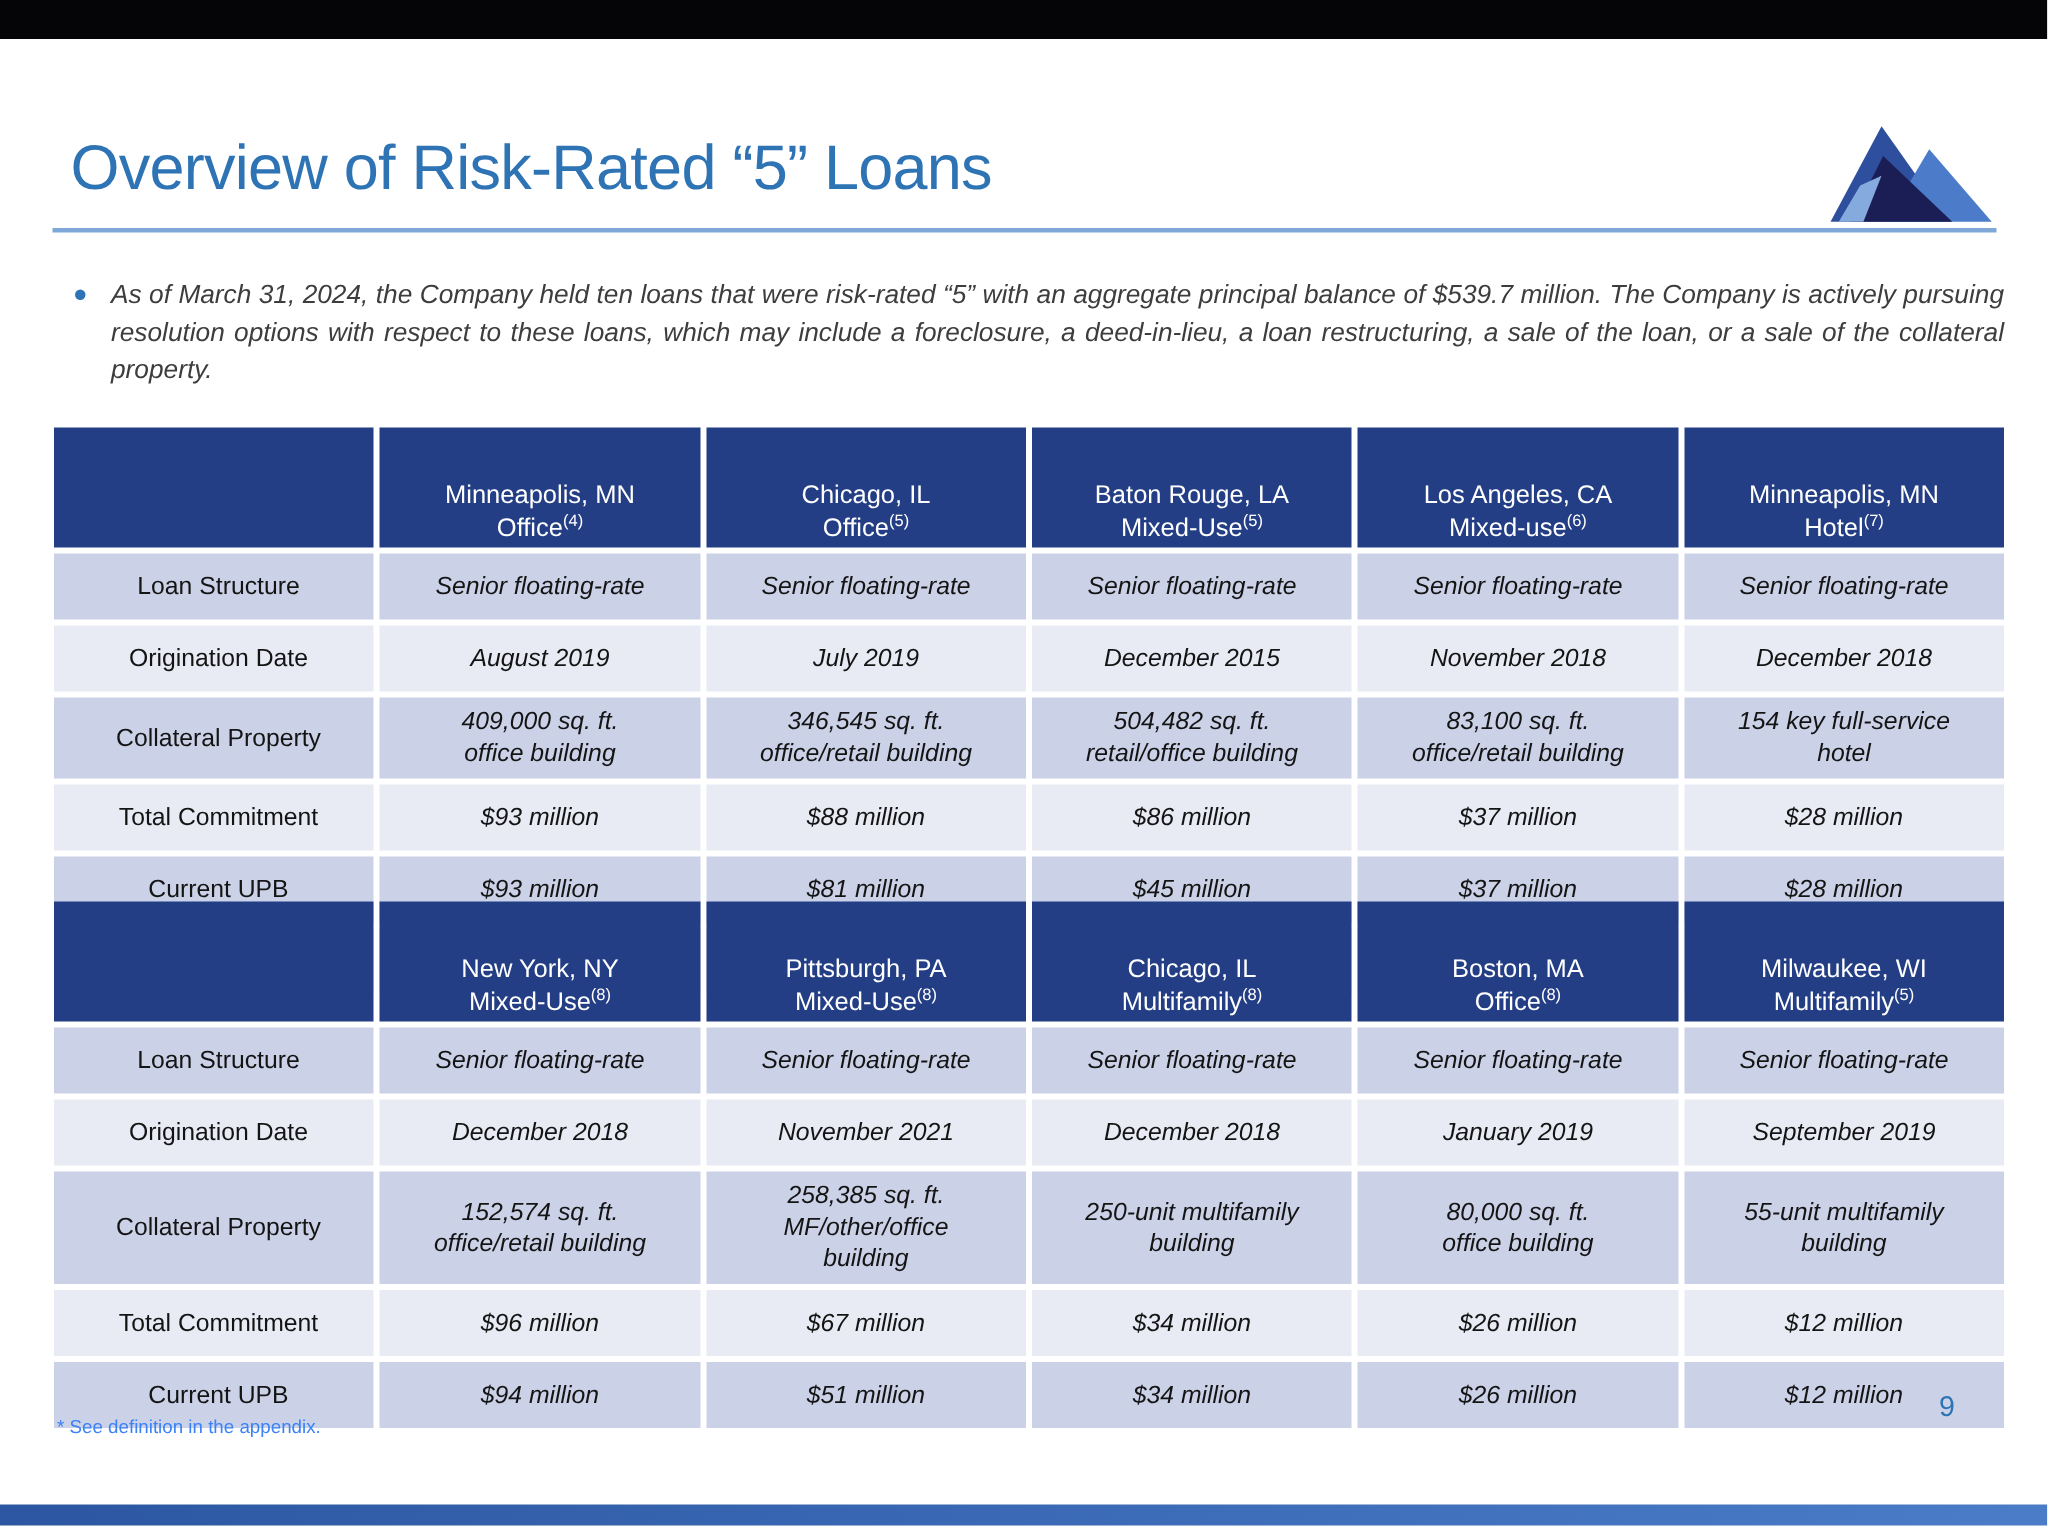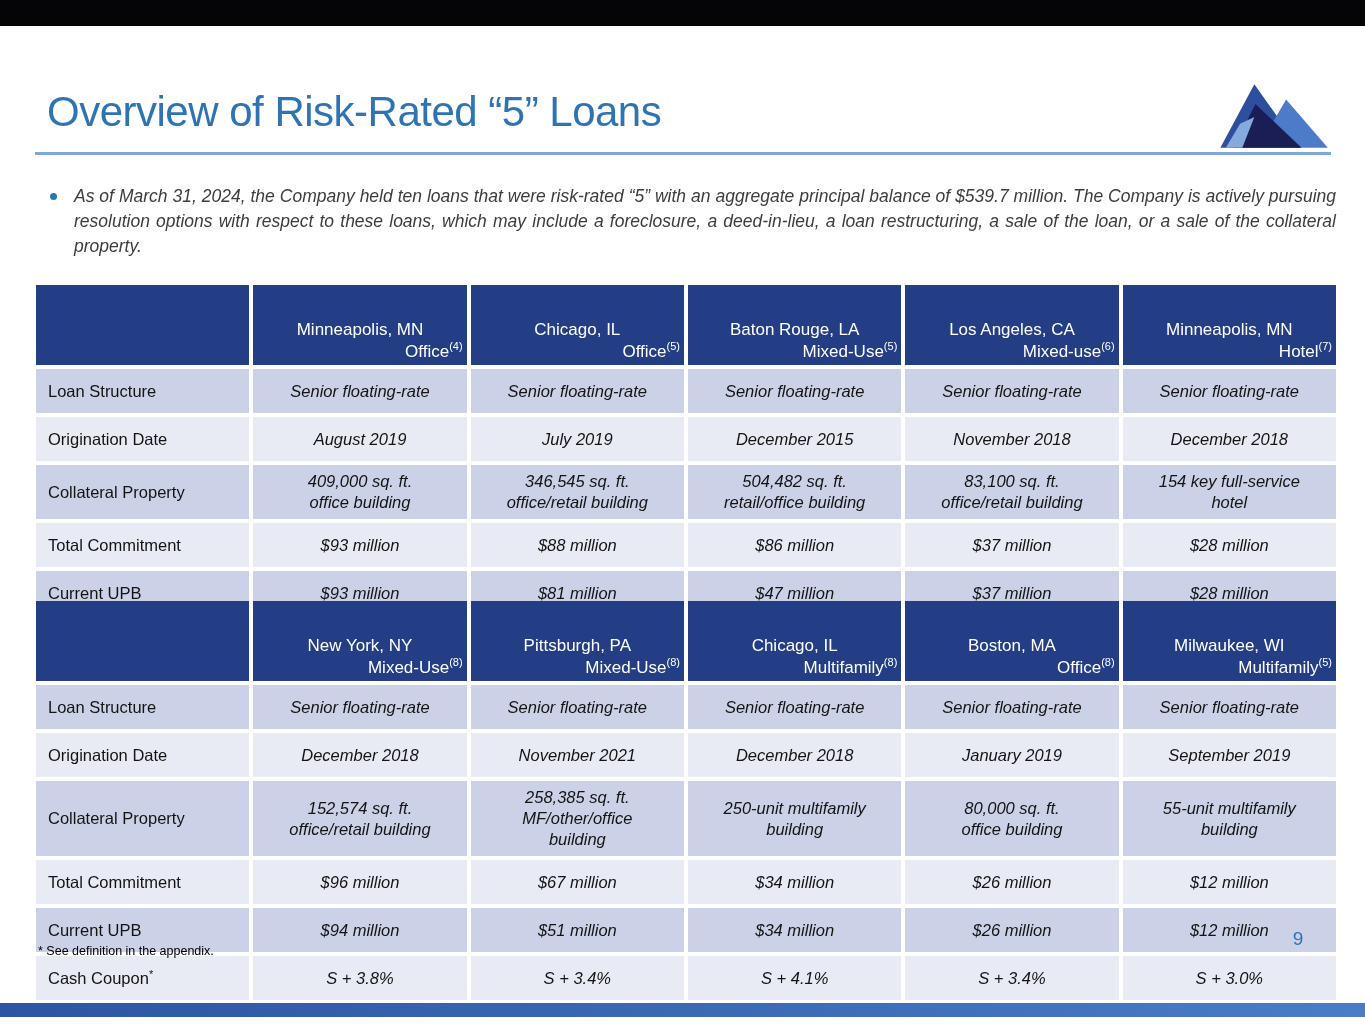--- a/index.html
+++ b/index.html
@@ -19,29 +19,29 @@
   .bullet-dot { position:absolute; left:2px; top:9px; width:7px; height:7px; border-radius:50%; background:#2E74B5; }
   .bullet-text { margin:0 0 0 26px; text-align:justify; font-size:17.5px; line-height:25px; color:#3d3d3d;font-style:italic; }
 
   table.tbl { position:absolute; left:32px; width:1308px; border-collapse:separate; border-spacing:4px; table-layout:fixed; }
   .tbl1 { top:281px; }
   .tbl2 { top:597px; }
   .tbl th, .tbl td { vertical-align:middle; }
   .tbl tr.hdr th { background:#233E85; color:#ffffff; font-weight:normal;
                    font-size:17px; line-height:22px; height:54px; padding:2px 4px; }
   .hc { font-size:17px;margin-top:32px; }
-  .ht { font-size:17px;text-align:right; }
+  .ht { font-size:17px; }
   sup { font-size:11px; line-height:0; }
-  td.lbl { text-align:left; padding:6px 6px 6px 12px; font-size:16.5px; color:#141414; height:32px; }
+  td.lbl { text-align:center; padding:6px 6px 6px 12px; font-size:16.5px; color:#141414; height:32px; }
   td.val { text-align:center; padding:6px 6px; font-size:16.5px; color:#141414;
            white-space:pre-line; line-height:21px; height:32px;font-style:italic; }
   tr.med td { background:#CBD2E8; }
   tr.lt  td { background:#E9EBF4; }
 
-  .footnote { position:absolute; left:38px; top:944px; font-size:12.5px; color:#000000; }
+  .footnote { position:absolute; left:38px; top:944px; font-size:12.5px; color:#3b82f6; }
   .pagenum  { position:absolute; left:1282px; top:928px; width:32px; text-align:center;
               font-size:19px; color:#2E74B5; }
 </style>
 </head>
 <body>
 
 <div class="slide">
   <div class="top-bar"></div>
 
   <div class="title">Overview of Risk-Rated “5” Loans</div>
@@ -127,21 +127,21 @@
       <td class="val">$93 million</td>
       <td class="val">$88 million</td>
       <td class="val">$86 million</td>
       <td class="val">$37 million</td>
       <td class="val">$28 million</td>
     </tr>
     <tr class="med">
       <td class="lbl"><span>Current UPB</span><sup></sup></td>
       <td class="val">$93 million</td>
       <td class="val">$81 million</td>
-      <td class="val">$47 million</td>
+      <td class="val">$45 million</td>
       <td class="val">$37 million</td>
       <td class="val">$28 million</td>
     </tr>
     <tr class="lt">
       <td class="lbl"><span>Cash Coupon</span><sup>*</sup></td>
       <td class="val">S + 2.8%</td>
       <td class="val">S + 3.7%</td>
       <td class="val">S + 4.2%</td>
       <td class="val">S + 3.6%</td>
       <td class="val">S + 3.9%</td>
@@ -221,28 +221,20 @@
       <td class="val">$12 million</td>
     </tr>
     <tr class="med">
       <td class="lbl"><span>Current UPB</span><sup></sup></td>
       <td class="val">$94 million</td>
       <td class="val">$51 million</td>
       <td class="val">$34 million</td>
       <td class="val">$26 million</td>
       <td class="val">$12 million</td>
     </tr>
-    <tr class="lt">
-      <td class="lbl"><span>Cash Coupon</span><sup>*</sup></td>
-      <td class="val">S + 3.8%</td>
-      <td class="val">S + 3.4%</td>
-      <td class="val">S + 4.1%</td>
-      <td class="val">S + 3.4%</td>
-      <td class="val">S + 3.0%</td>
-    </tr>
   </tbody>
     </table>
 
   <div class="footnote">* See definition in the appendix.</div>
   <div class="pagenum">9</div>
 
   <div class="bottom-bar"></div>
 </div>
 
 </body></html>

